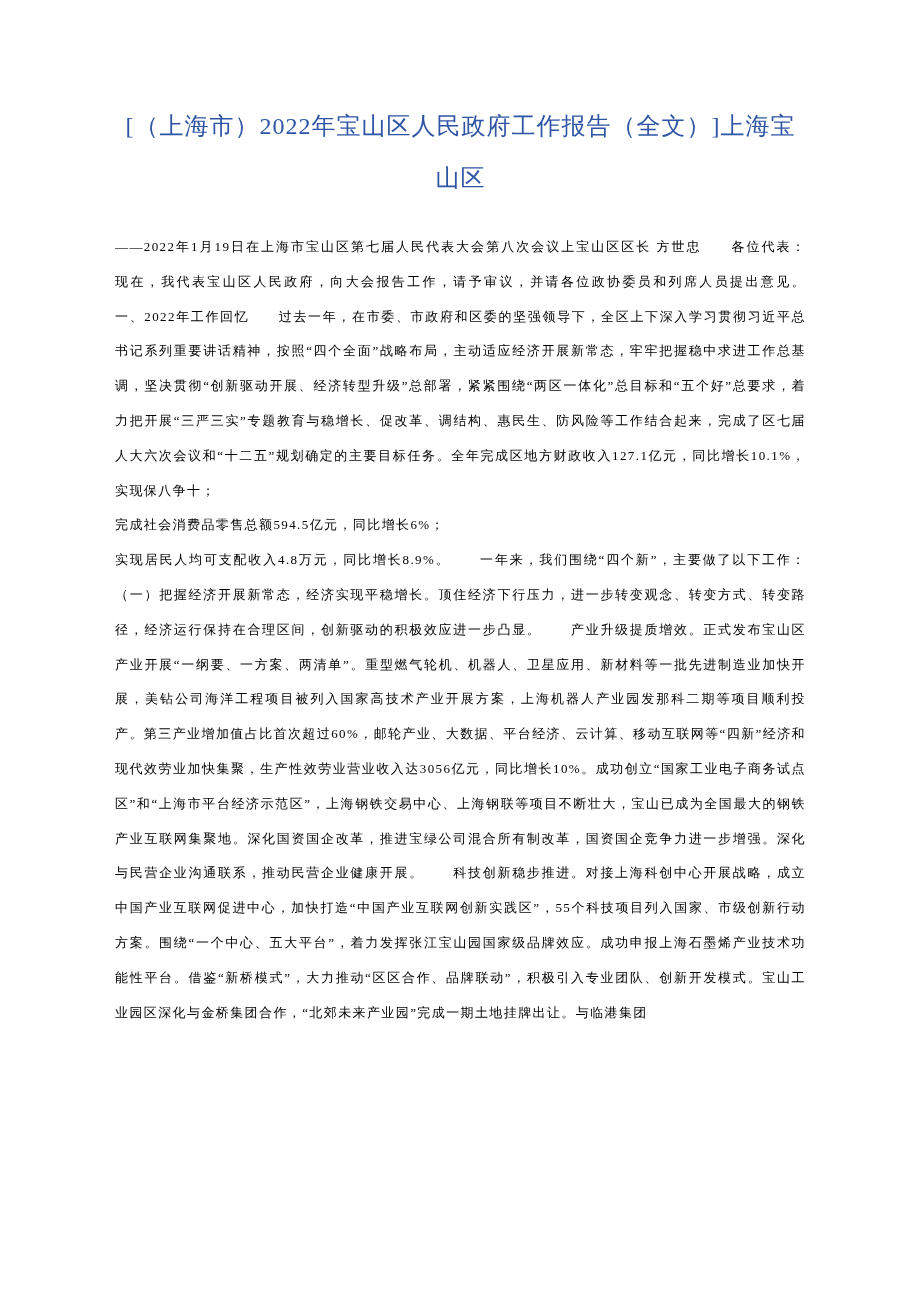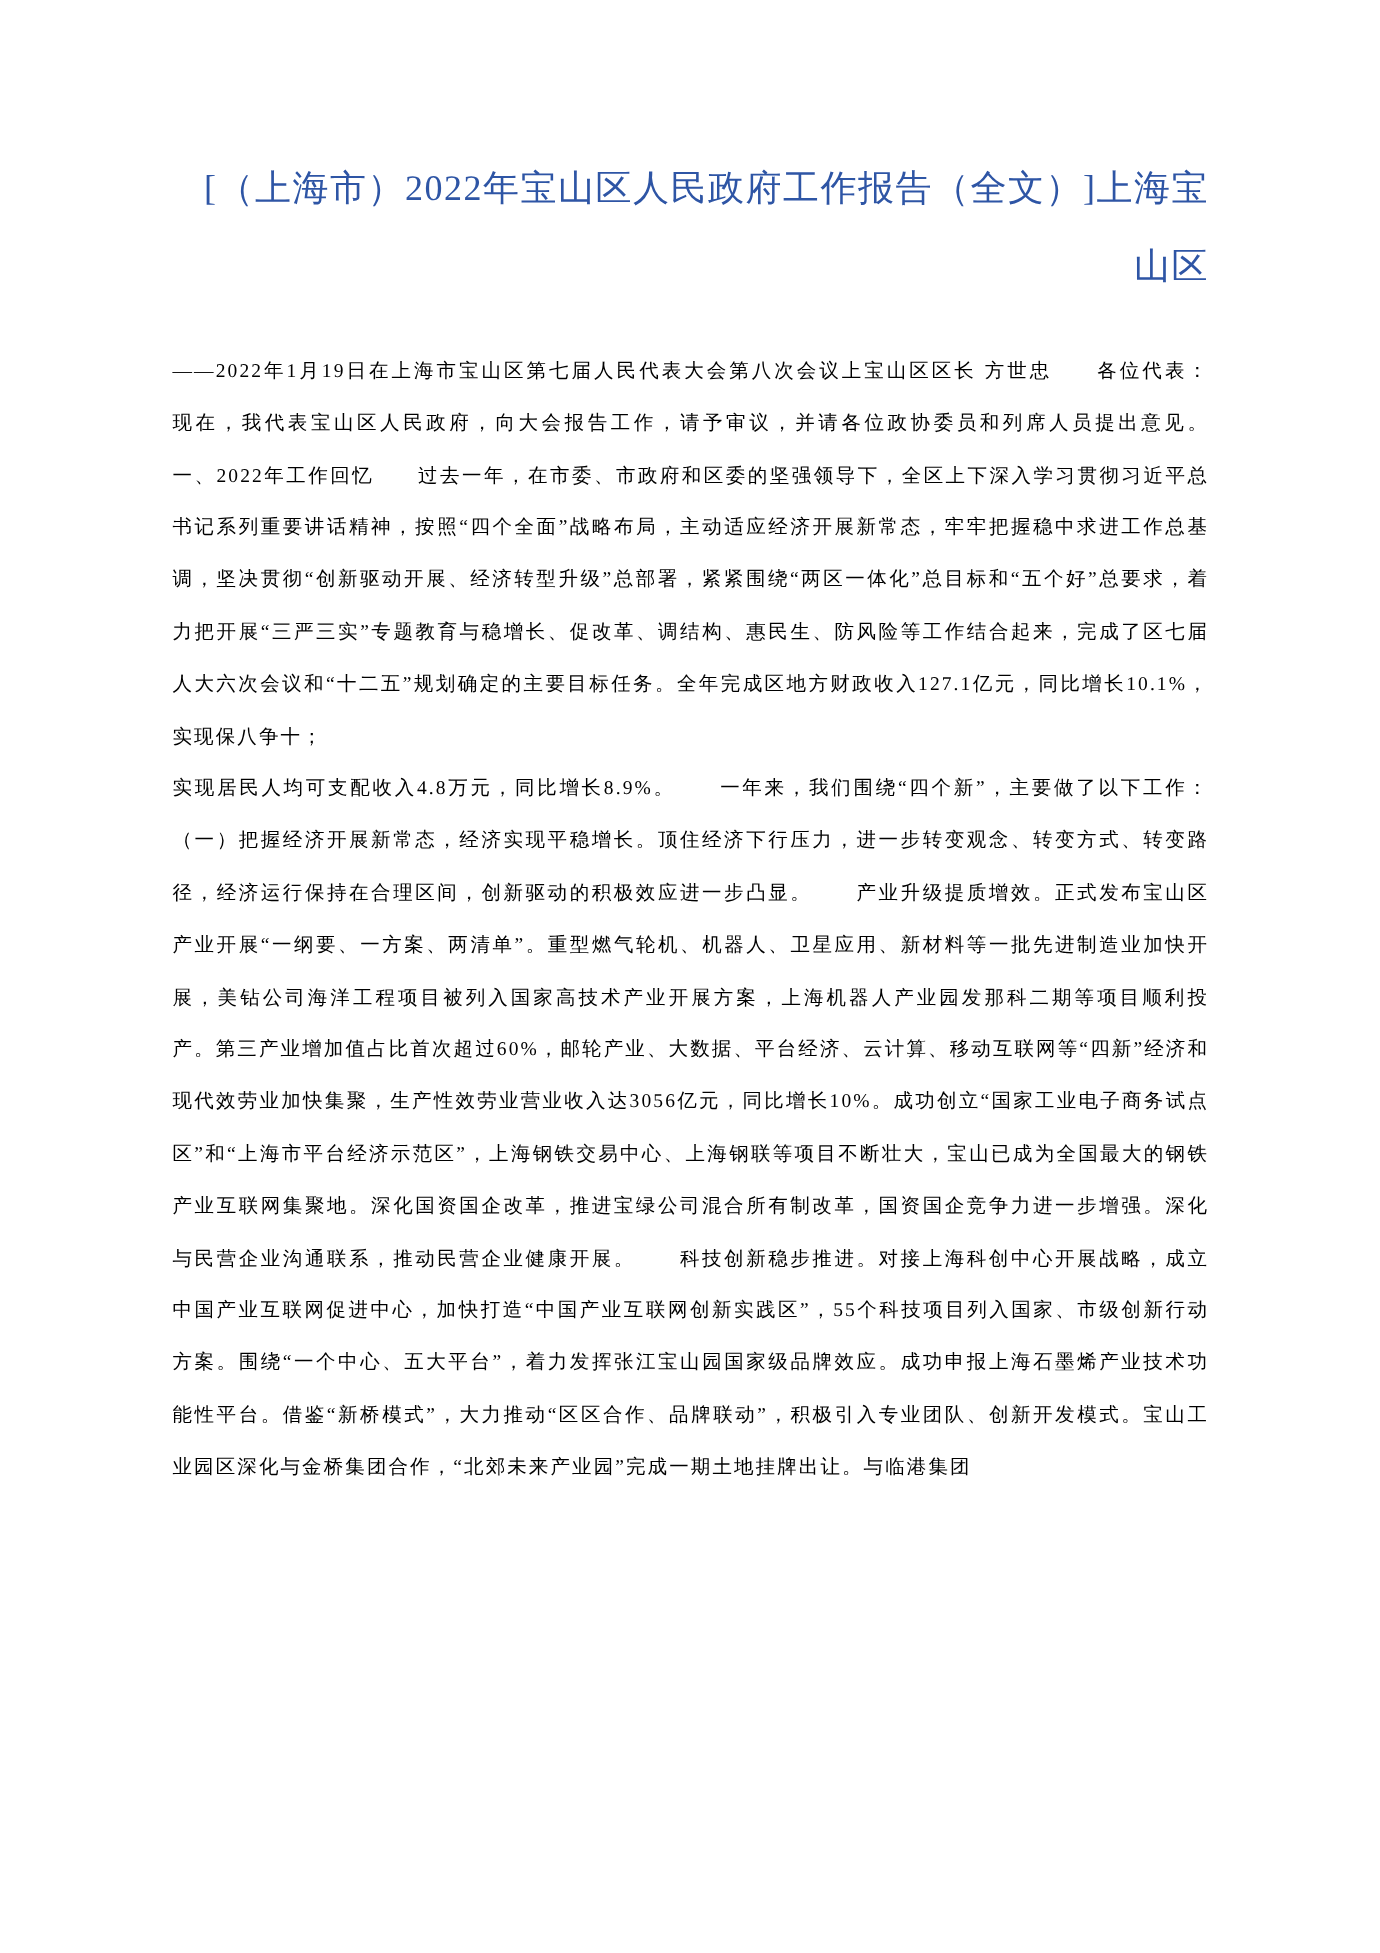--- a/index.html
+++ b/index.html
@@ -16,21 +16,21 @@
     padding: 100px 114px 50px 115px;
     font-family: "Liberation Serif", "DejaVu Serif", serif;
     color: #000000;
   }
   .doc-title {
     margin: 0 0 26px 0;
     padding: 0;
     font-size: 24px;
     font-weight: 400;
     color: #2E55A5;
-    text-align: right;
+    text-align: center;
     line-height: 52px;
     letter-spacing: 1px;
   }
   .doc-body p {
     margin: 0;
     padding: 0;
     font-size: 13px;
     line-height: 34.8px;
     letter-spacing: 1.4px;
     text-align: justify;
@@ -39,15 +39,16 @@
   }
 </style>
 </head>
 <body>
 
 <div class="page">
   <h1 class="doc-title">[（上海市）2022年宝山区人民政府工作报告（全文）]上海宝山区</h1>
 
   <div class="doc-body">
     <p>——2022年1月19日在上海市宝山区第七届人民代表大会第八次会议上宝山区区长 方世忠　　各位代表：　　现在，我代表宝山区人民政府，向大会报告工作，请予审议，并请各位政协委员和列席人员提出意见。　　一、2022年工作回忆　　过去一年，在市委、市政府和区委的坚强领导下，全区上下深入学习贯彻习近平总书记系列重要讲话精神，按照“四个全面”战略布局，主动适应经济开展新常态，牢牢把握稳中求进工作总基调，坚决贯彻“创新驱动开展、经济转型升级”总部署，紧紧围绕“两区一体化”总目标和“五个好”总要求，着力把开展“三严三实”专题教育与稳增长、促改革、调结构、惠民生、防风险等工作结合起来，完成了区七届人大六次会议和“十二五”规划确定的主要目标任务。全年完成区地方财政收入127.1亿元，同比增长10.1%，实现保八争十；</p>
+    <p>完成社会消费品零售总额594.5亿元，同比增长6%；</p>
     <p>实现居民人均可支配收入4.8万元，同比增长8.9%。　　一年来，我们围绕“四个新”，主要做了以下工作：　　（一）把握经济开展新常态，经济实现平稳增长。顶住经济下行压力，进一步转变观念、转变方式、转变路径，经济运行保持在合理区间，创新驱动的积极效应进一步凸显。　　产业升级提质增效。正式发布宝山区产业开展“一纲要、一方案、两清单”。重型燃气轮机、机器人、卫星应用、新材料等一批先进制造业加快开展，美钻公司海洋工程项目被列入国家高技术产业开展方案，上海机器人产业园发那科二期等项目顺利投产。第三产业增加值占比首次超过60%，邮轮产业、大数据、平台经济、云计算、移动互联网等“四新”经济和现代效劳业加快集聚，生产性效劳业营业收入达3056亿元，同比增长10%。成功创立“国家工业电子商务试点区”和“上海市平台经济示范区”，上海钢铁交易中心、上海钢联等项目不断壮大，宝山已成为全国最大的钢铁产业互联网集聚地。深化国资国企改革，推进宝绿公司混合所有制改革，国资国企竞争力进一步增强。深化与民营企业沟通联系，推动民营企业健康开展。　　科技创新稳步推进。对接上海科创中心开展战略，成立中国产业互联网促进中心，加快打造“中国产业互联网创新实践区”，55个科技项目列入国家、市级创新行动方案。围绕“一个中心、五大平台”，着力发挥张江宝山园国家级品牌效应。成功申报上海石墨烯产业技术功能性平台。借鉴“新桥模式”，大力推动“区区合作、品牌联动”，积极引入专业团队、创新开发模式。宝山工业园区深化与金桥集团合作，“北郊未来产业园”完成一期土地挂牌出让。与临港集团</p>
   </div>
 </div>
 
 </body></html>

